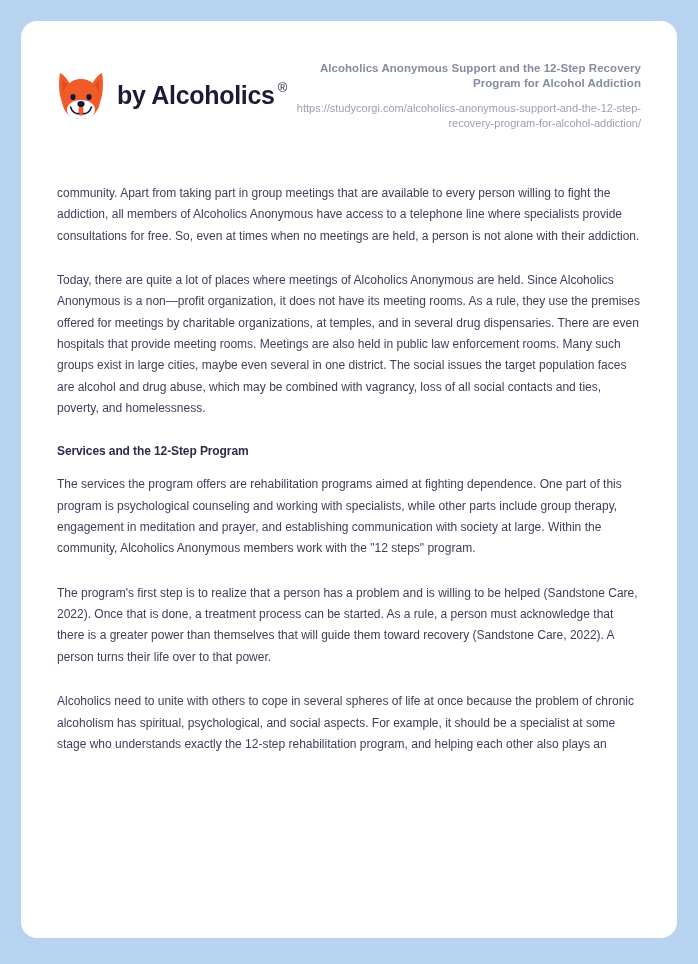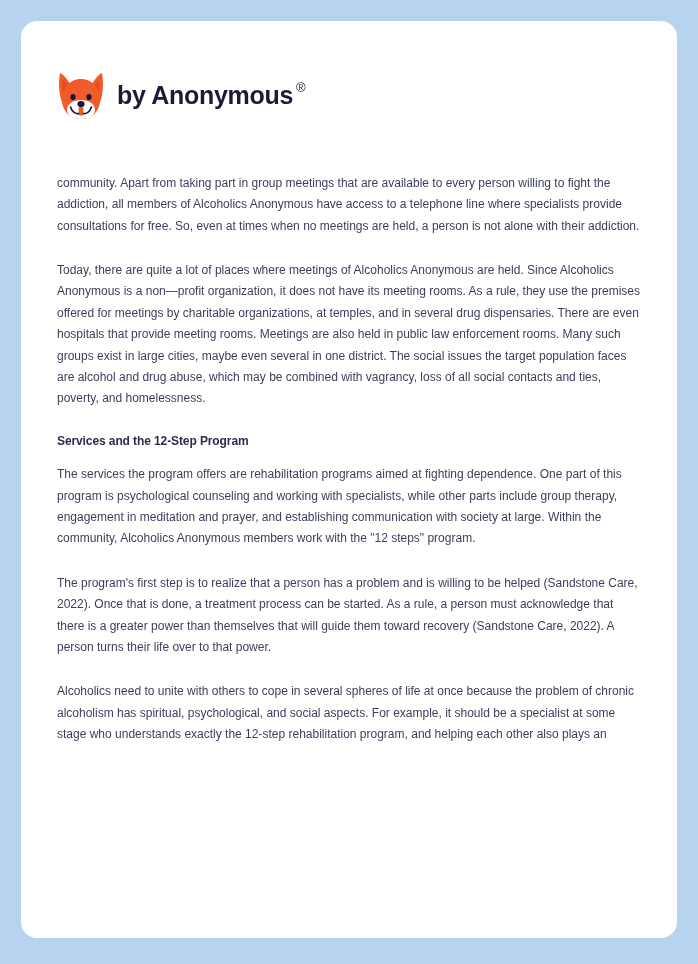--- a/index.html
+++ b/index.html
@@ -138,25 +138,29 @@
           <ellipse cx="32" cy="28" rx="2.6" ry="3.1" fill="#16163a"></ellipse>
 
           <ellipse cx="24" cy="35" rx="3.6" ry="3.1" fill="#16163a"></ellipse>
 
           <path d="M21.6 39 C21.6 37.8 26.4 37.8 26.4 39 L26.4 45 C26.4 47 21.6 47 21.6 45 Z" fill="#f15a29"></path>
 
           <path d="M13.5 38 C15 43 19 45 21.6 44.6" stroke="#16163a" stroke-width="1.6" fill="none" stroke-linecap="round"></path>
           <path d="M34.5 38 C33 43 29 45 26.4 44.6" stroke="#16163a" stroke-width="1.6" fill="none" stroke-linecap="round"></path>
         </svg>
         <div class="brand-word">
-          <span>by Anonymous</span>
+          <span>by Alcoholics</span>
           <span class="brand-reg">®</span>
         </div>
       </div>
 
+      <div class="header-meta">
+        <div class="header-title">Alcoholics Anonymous Support and the 12-Step Recovery Program for Alcohol Addiction</div>
+        <div class="header-url">https://studycorgi.com/alcoholics-anonymous-support-and-the-12-step-recovery-program-for-alcohol-addiction/</div>
+      </div>
 
     </div>
 
     <div class="doc-body">
       <p>community. Apart from taking part in group meetings that are available to every person willing to fight the addiction, all members of Alcoholics Anonymous have access to a telephone line where specialists provide consultations for free. So, even at times when no meetings are held, a person is not alone with their addiction.</p>
       <p>Today, there are quite a lot of places where meetings of Alcoholics Anonymous are held. Since Alcoholics Anonymous is a non—profit organization, it does not have its meeting rooms. As a rule, they use the premises offered for meetings by charitable organizations, at temples, and in several drug dispensaries. There are even hospitals that provide meeting rooms. Meetings are also held in public law enforcement rooms. Many such groups exist in large cities, maybe even several in one district. The social issues the target population faces are alcohol and drug abuse, which may be combined with vagrancy, loss of all social contacts and ties, poverty, and homelessness.</p>
       <h2 class="section-heading">Services and the 12-Step Program</h2>
       <p>The services the program offers are rehabilitation programs aimed at fighting dependence. One part of this program is psychological counseling and working with specialists, while other parts include group therapy, engagement in meditation and prayer, and establishing communication with society at large. Within the community, Alcoholics Anonymous members work with the "12 steps" program.</p>
       <p>The program's first step is to realize that a person has a problem and is willing to be helped (Sandstone Care, 2022). Once that is done, a treatment process can be started. As a rule, a person must acknowledge that there is a greater power than themselves that will guide them toward recovery (Sandstone Care, 2022). A person turns their life over to that power.</p>
       <p>Alcoholics need to unite with others to cope in several spheres of life at once because the problem of chronic alcoholism has spiritual, psychological, and social aspects. For example, it should be a specialist at some stage who understands exactly the 12-step rehabilitation program, and helping each other also plays an</p>

